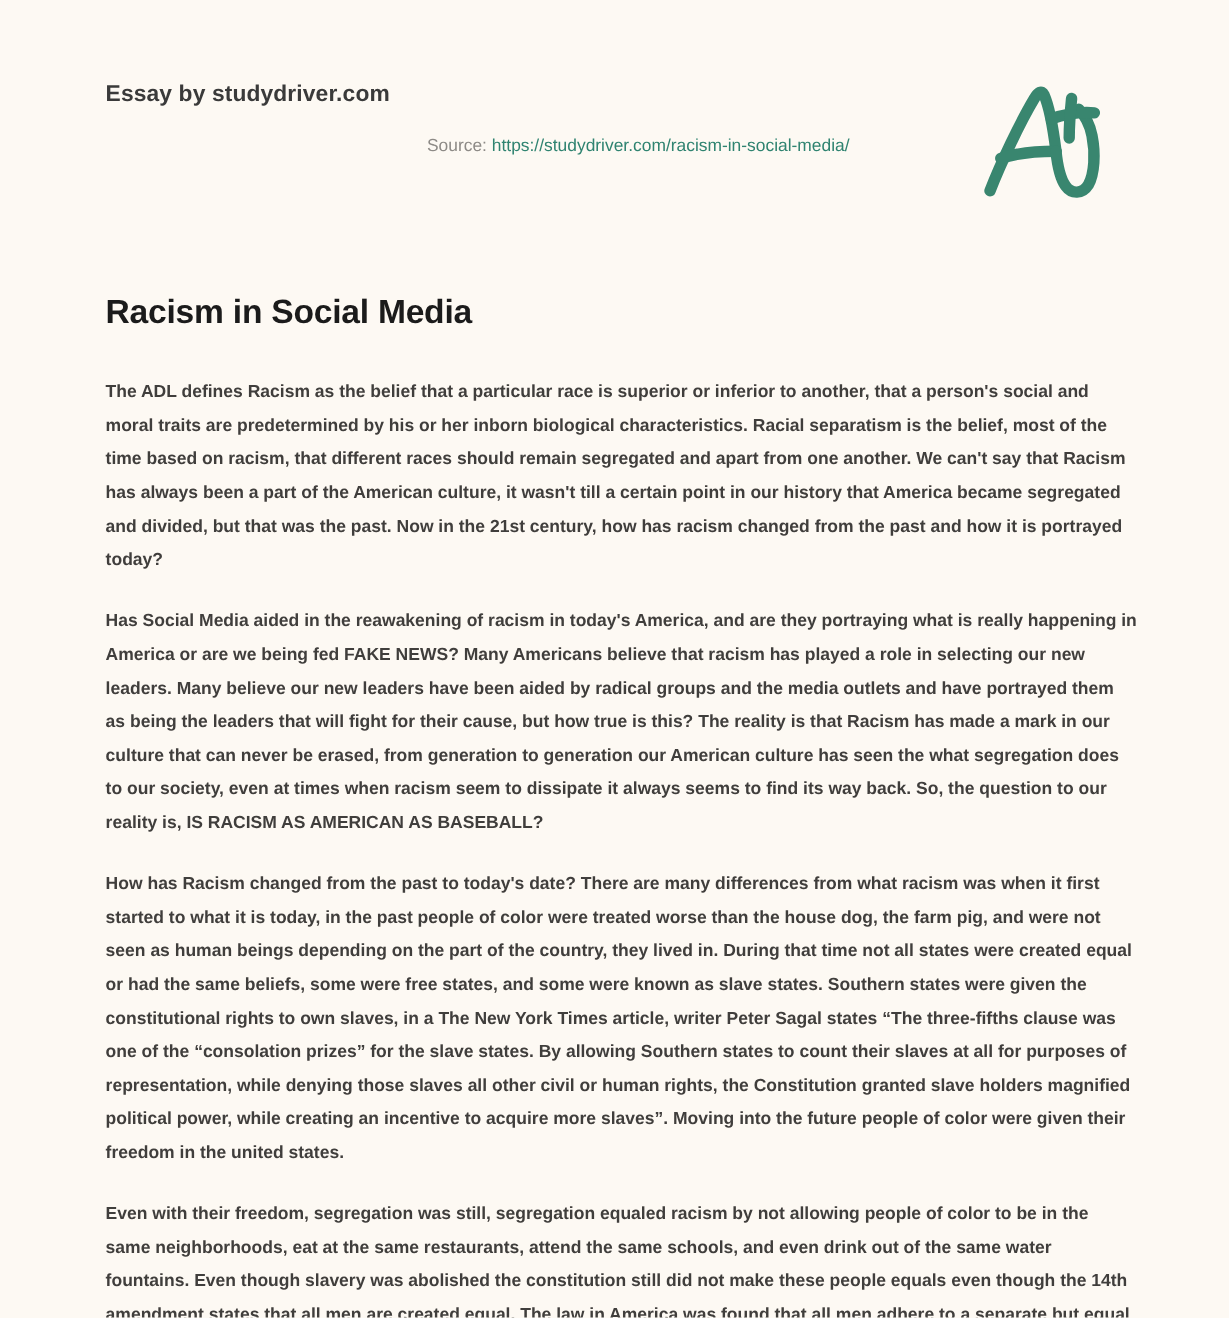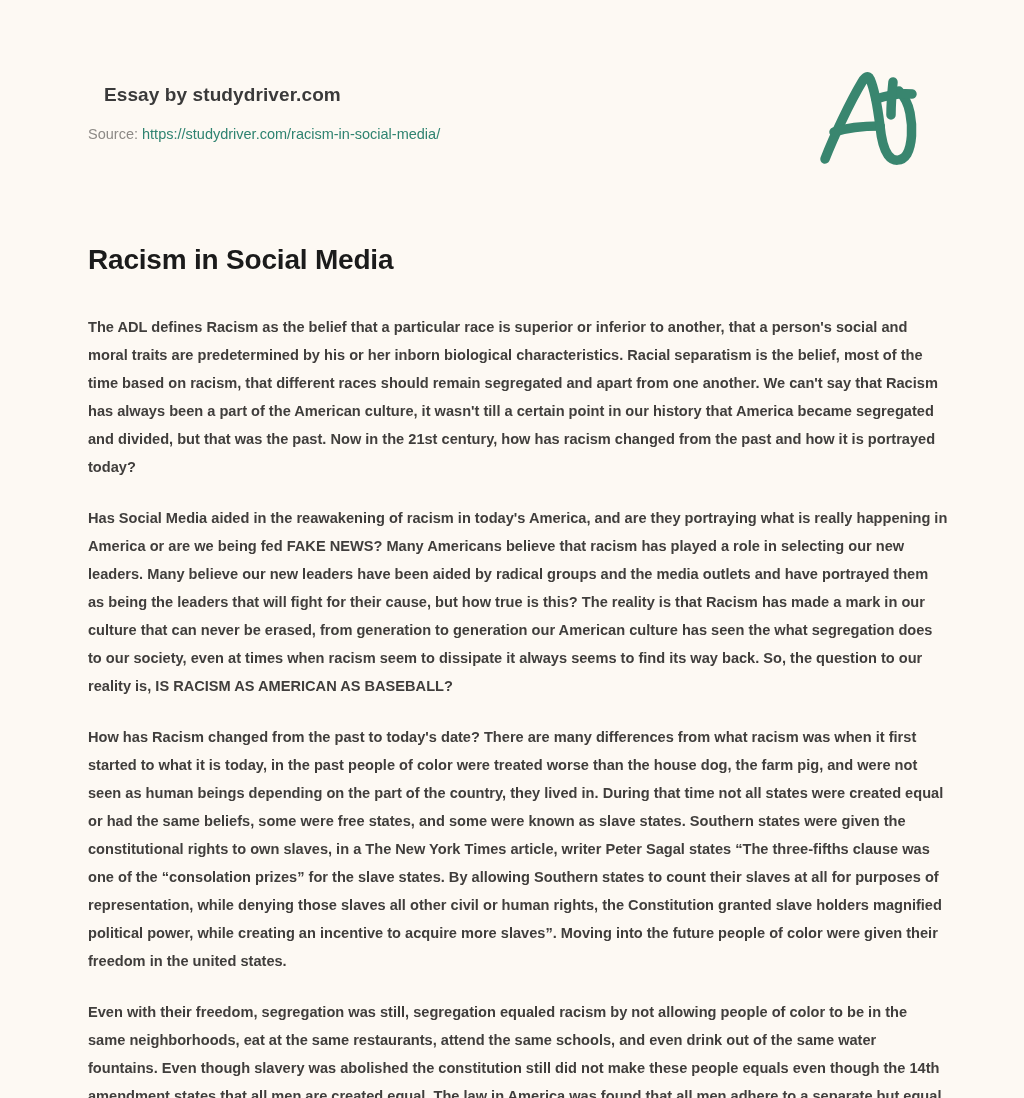--- a/index.html
+++ b/index.html
@@ -39,30 +39,31 @@
     top: 66px;
     width: 620px;
   }
 
   .brand-title {
     font-size: 19px;
     font-weight: bold;
     color: #3a3a3a;
     letter-spacing: 0.1px;
     line-height: 26px;
-    margin: 16px;
+    margin: 0;
     white-space: nowrap;
   }
 
   .source-line {
-    margin-top: 8px;
+    margin-top: 20px;
     font-size: 14.5px;
     line-height: 20px;
     color: #8d8a86;
     white-space: nowrap;
+    text-align: right;
   }
 
   .source-label {
     color: #8d8a86;
   }
 
   .source-url {
     color: #2f8370;
     text-decoration: none;
   }

